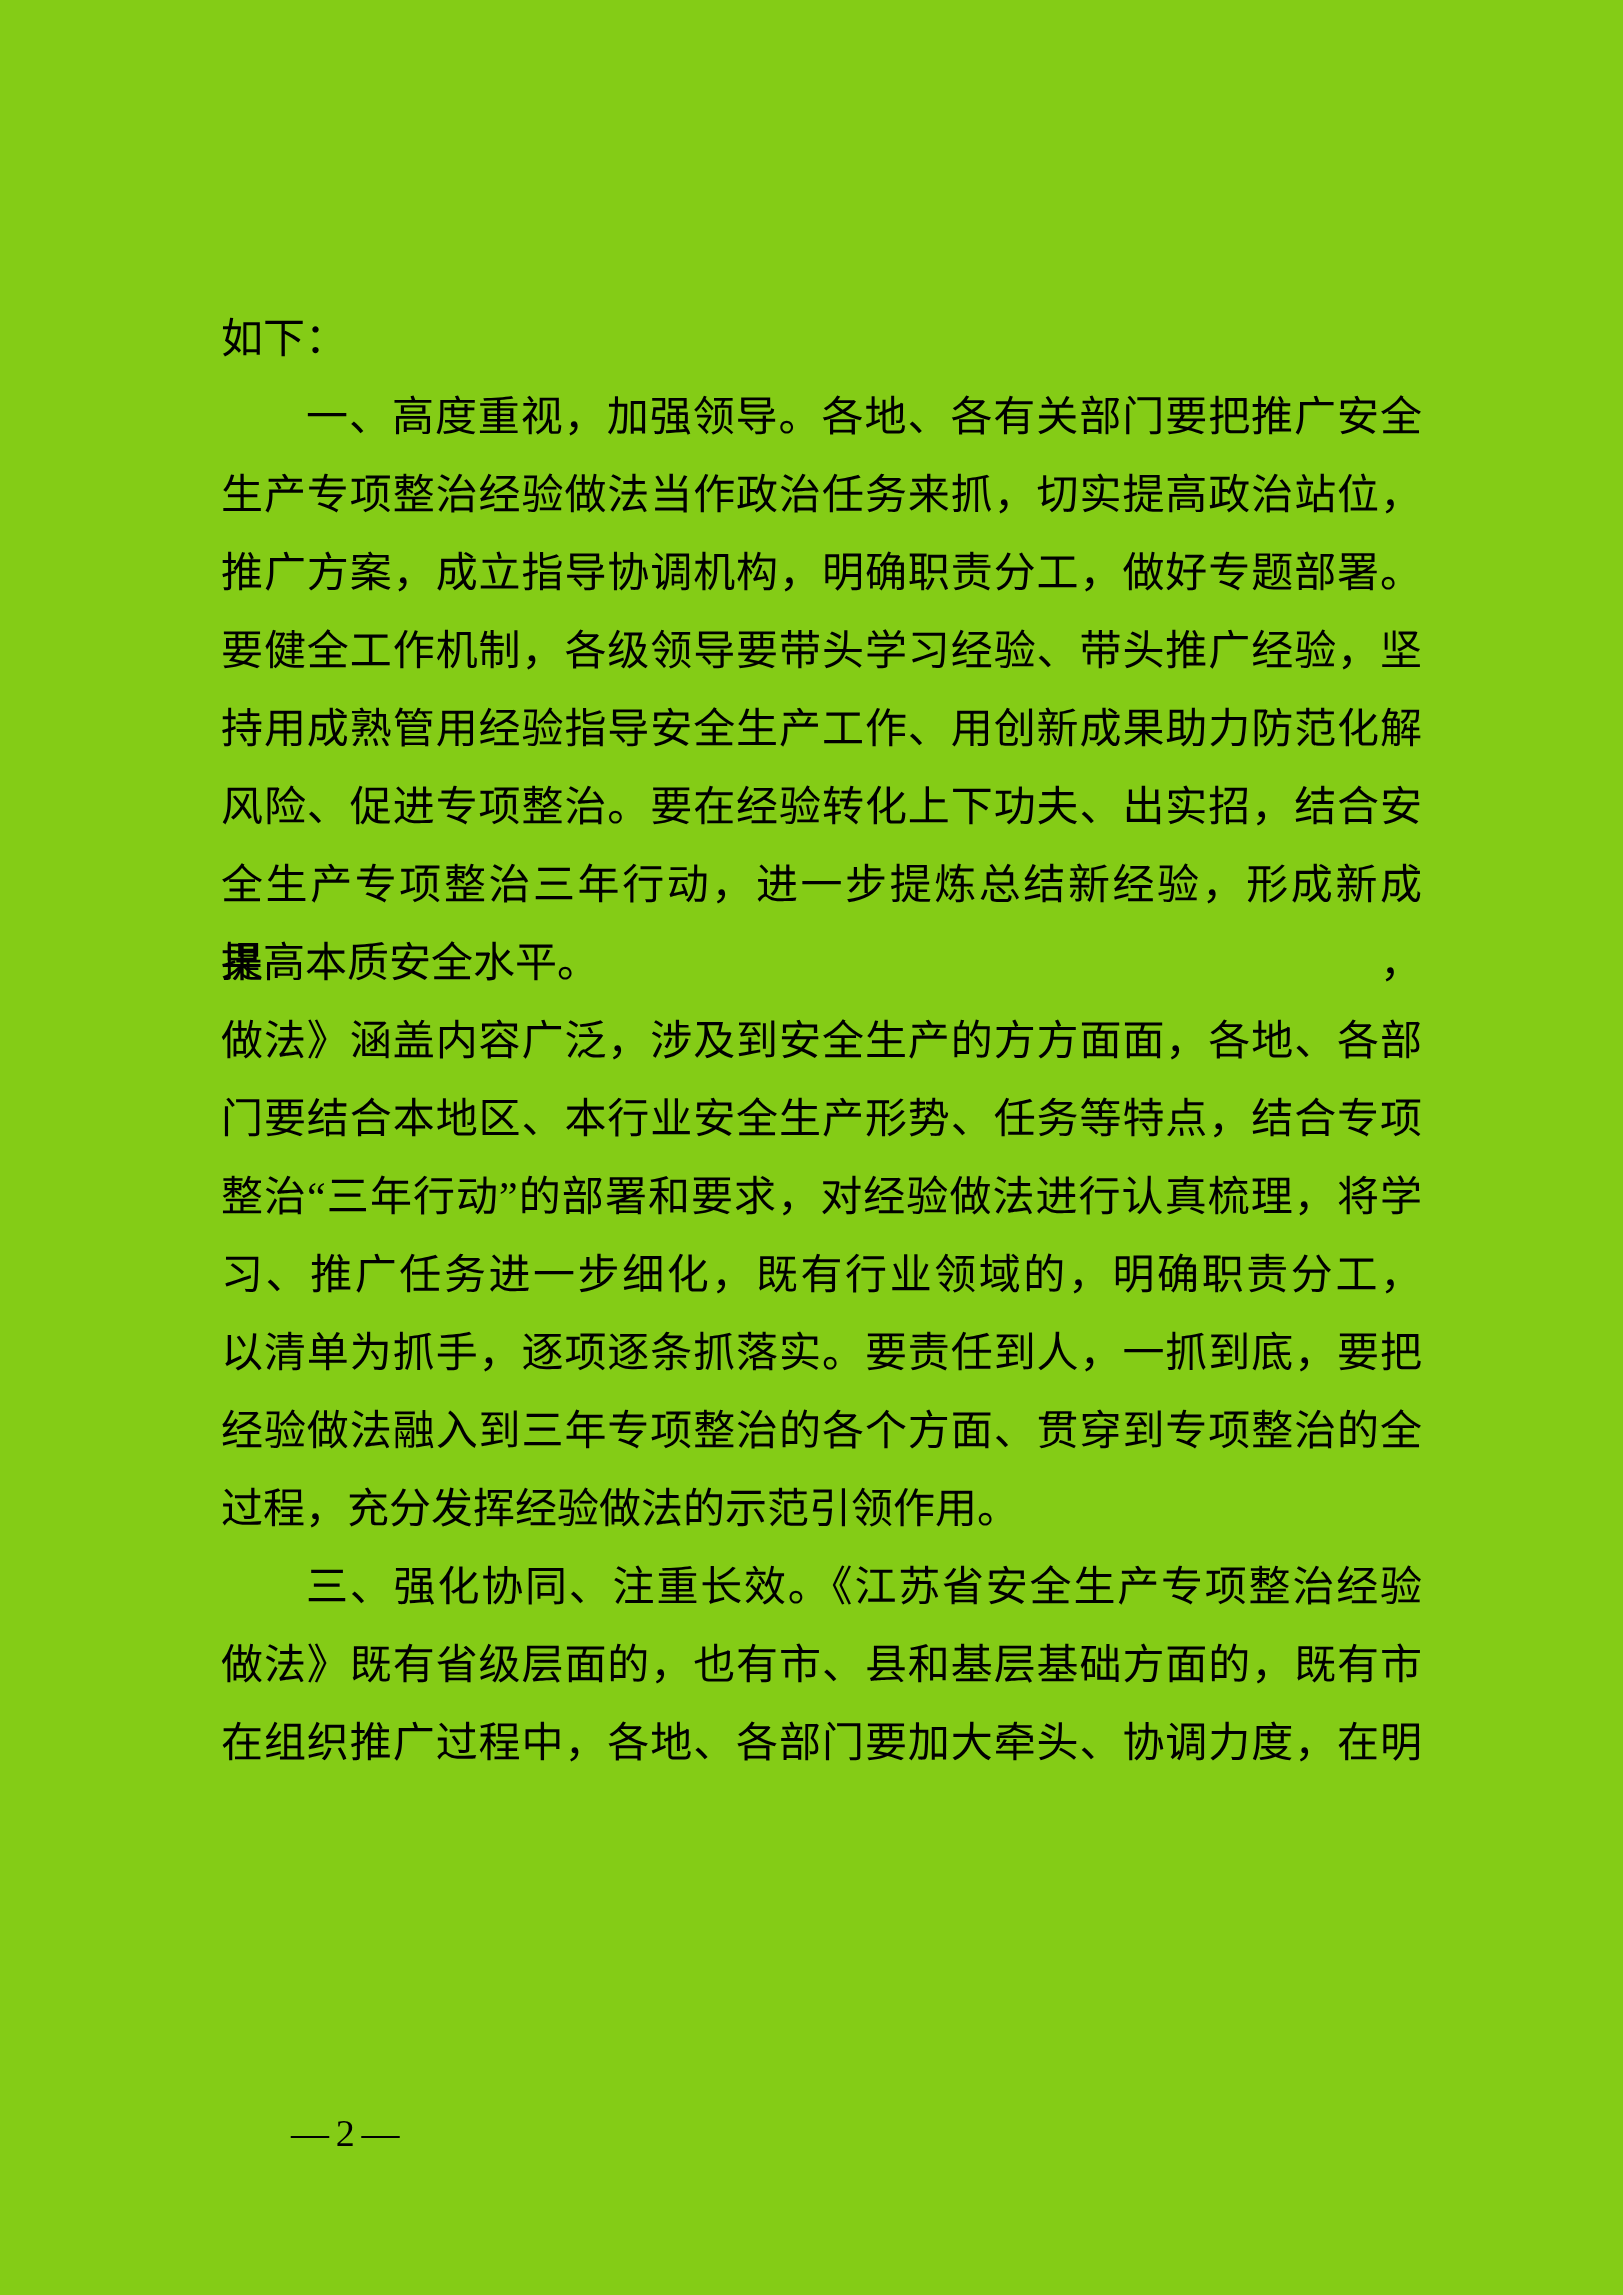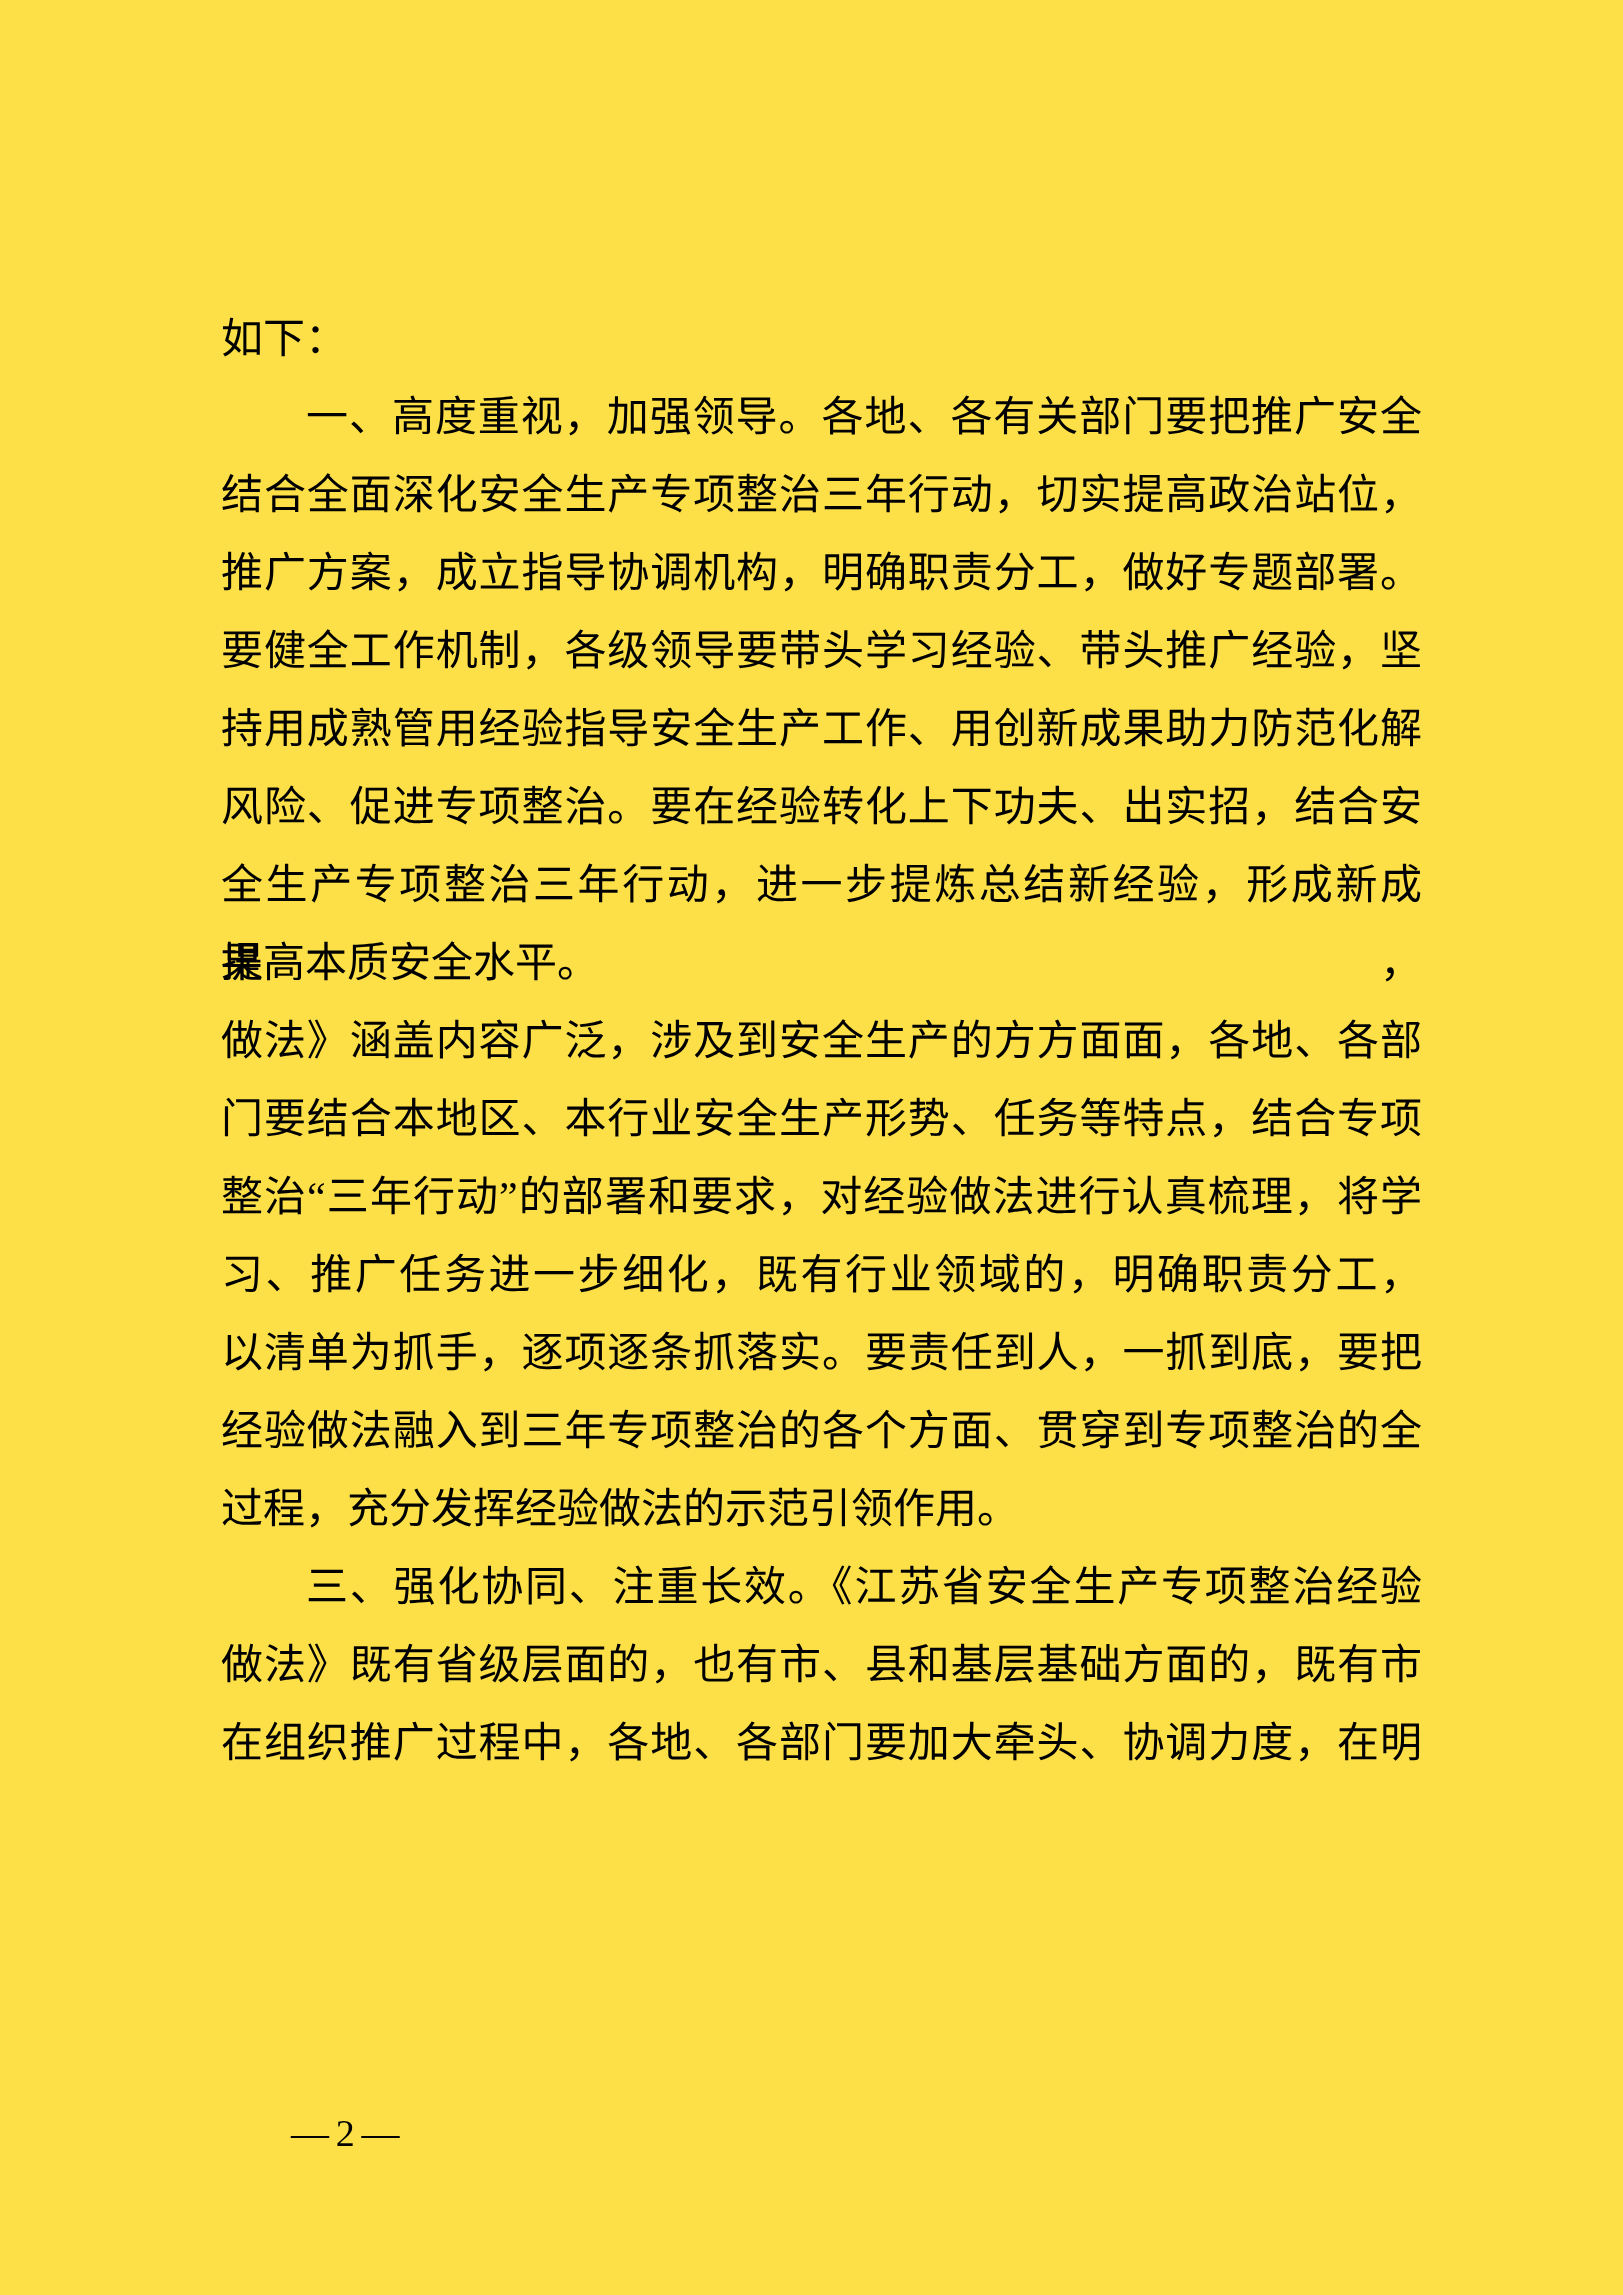--- a/index.html
+++ b/index.html
@@ -5,21 +5,21 @@
 <style>
   html, body {
     margin: 0;
     padding: 0;
     background: #ffffff;
   }
   .page {
     position: relative;
     width: 1623px;
     height: 2295px;
-    background: #fde047;
+    background: #84cc16;
     color: #000000;
     font-family: "Liberation Serif", "DejaVu Serif", serif;
     overflow: hidden;
   }
   .text-block {
     position: absolute;
     left: 221px;
     top: 300px;
     width: 1201px;
   }
@@ -59,21 +59,21 @@
     color: #000000;
   }
 </style>
 </head>
 <body>
 
 <div class="page">
   <div class="text-block">
       <div class="line no-fill"><span class="run">如下：</span></div>
       <div class="line indent"><span class="run bold">一、高度重视，加强领导。</span><span class="run">各地、各有关部门要把推广安全</span></div>
-      <div class="line"><span class="run">结合全面深化安全生产专项整治三年行动，切实提高政治站位，</span></div>
+      <div class="line"><span class="run">生产专项整治经验做法当作政治任务来抓，切实提高政治站位，</span></div>
       <div class="line"><span class="run">推广方案，成立指导协调机构，明确职责分工，做好专题部署。</span></div>
       <div class="line"><span class="run">要健全工作机制，各级领导要带头学习经验、带头推广经验，坚</span></div>
       <div class="line"><span class="run">持用成熟管用经验指导安全生产工作、用创新成果助力防范化解</span></div>
       <div class="line"><span class="run">风险、促进专项整治。要在经验转化上下功夫、出实招，结合安</span></div>
       <div class="line"><span class="run">全生产专项整治三年行动，进一步提炼总结新经验，形成新成果，</span></div>
       <div class="line no-fill"><span class="run">提高本质安全水平。</span></div>
       <div class="line"><span class="run">做法》涵盖内容广泛，涉及到安全生产的方方面面，各地、各部</span></div>
       <div class="line"><span class="run">门要结合本地区、本行业安全生产形势、任务等特点，结合专项</span></div>
       <div class="line"><span class="run">整治“三年行动”的部署和要求，对经验做法进行认真梳理，将学</span></div>
       <div class="line"><span class="run">习、推广任务进一步细化，既有行业领域的，明确职责分工，</span></div>

